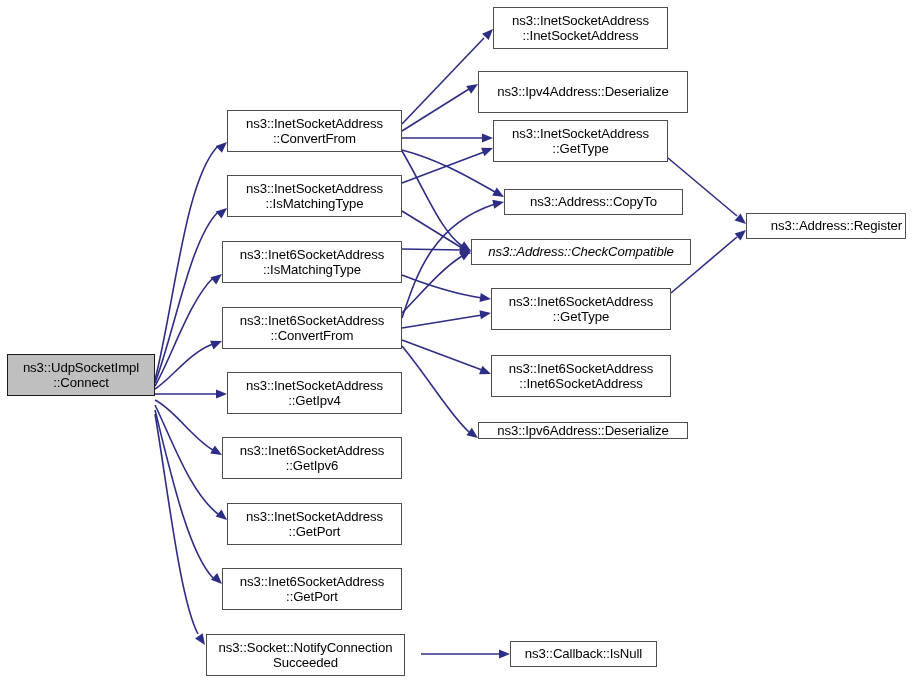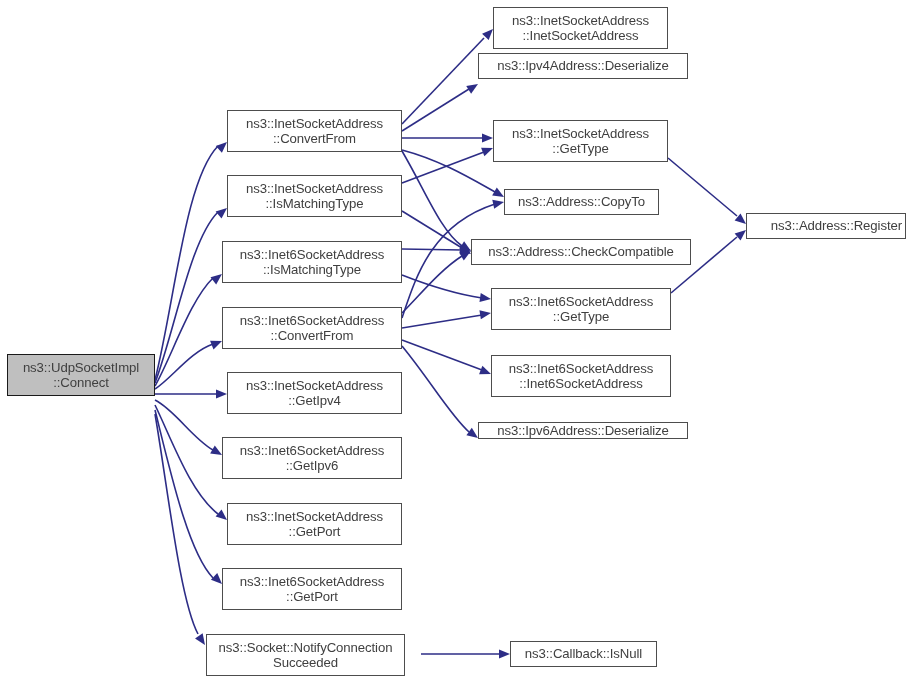--- a/index.html
+++ b/index.html
@@ -37,21 +37,21 @@
     left: 0;
     top: 0;
     width: 915px;
     height: 680px;
   }
   .node {
     position: absolute;
     box-sizing: border-box;
     border: 1.6px solid #4d4d4d;
     background: #ffffff;
-    color: #404040;
+    color: #000000;
     display: flex;
     align-items: center;
     justify-content: center;
     text-align: center;
     font-size: 13.2px;
     line-height: 15.5px;
     letter-spacing: -0.1px;
     white-space: pre-line;
     cursor: pointer;
   }
@@ -193,25 +193,25 @@
       <div class="node" style="left: 222px; top: 437px; width: 180px; height: 42px;"><span class="node-label">ns3::Inet6SocketAddress
 ::GetIpv6</span></div>
       <div class="node" style="left: 227px; top: 503px; width: 175px; height: 42px;"><span class="node-label">ns3::InetSocketAddress
 ::GetPort</span></div>
       <div class="node" style="left: 222px; top: 568px; width: 180px; height: 42px;"><span class="node-label">ns3::Inet6SocketAddress
 ::GetPort</span></div>
       <div class="node" style="left: 206px; top: 634px; width: 199px; height: 42px;"><span class="node-label">ns3::Socket::NotifyConnection
 Succeeded</span></div>
       <div class="node" style="left: 493px; top: 7px; width: 175px; height: 42px;"><span class="node-label">ns3::InetSocketAddress
 ::InetSocketAddress</span></div>
-      <div class="node" style="left: 478px; top: 53px; width: 210px; height: 26px;"><span class="node-label">ns3::Ipv4Address::Deserialize</span></div>
+      <div class="node" style="left: 478px; top: 71px; width: 210px; height: 42px;"><span class="node-label">ns3::Ipv4Address::Deserialize</span></div>
       <div class="node" style="left: 493px; top: 120px; width: 175px; height: 42px;"><span class="node-label">ns3::InetSocketAddress
 ::GetType</span></div>
-      <div class="node" style="left: 504px; top: 189px; width: 155px; height: 26px;"><span class="node-label">ns3::Address::CopyTo</span></div>
-      <div class="node" style="left: 471px; top: 239px; width: 220px; height: 26px;"><span class="node-label">ns3::Address::CheckCompatible</span></div>
+      <div class="node" style="left: 504px; top: 189px; width: 179px; height: 26px;"><span class="node-label">ns3::Address::CopyTo</span></div>
+      <div class="node" style="left: 471px; top: 239px; width: 220px; height: 26px; font-style: italic;"><span class="node-label">ns3::Address::CheckCompatible</span></div>
       <div class="node" style="left: 491px; top: 288px; width: 180px; height: 42px;"><span class="node-label">ns3::Inet6SocketAddress
 ::GetType</span></div>
       <div class="node" style="left: 491px; top: 355px; width: 180px; height: 42px;"><span class="node-label">ns3::Inet6SocketAddress
 ::Inet6SocketAddress</span></div>
       <div class="node" style="left: 478px; top: 422px; width: 210px; height: 17px;"><span class="node-label">ns3::Ipv6Address::Deserialize</span></div>
       <div class="node" style="left: 746px; top: 213px; width: 160px; height: 26px; text-align: right;"><span class="node-label">ns3::Address::Register</span></div>
       <div class="node" style="left: 510px; top: 641px; width: 147px; height: 26px;"><span class="node-label">ns3::Callback::IsNull</span></div>
     </div>
 </div>
 

